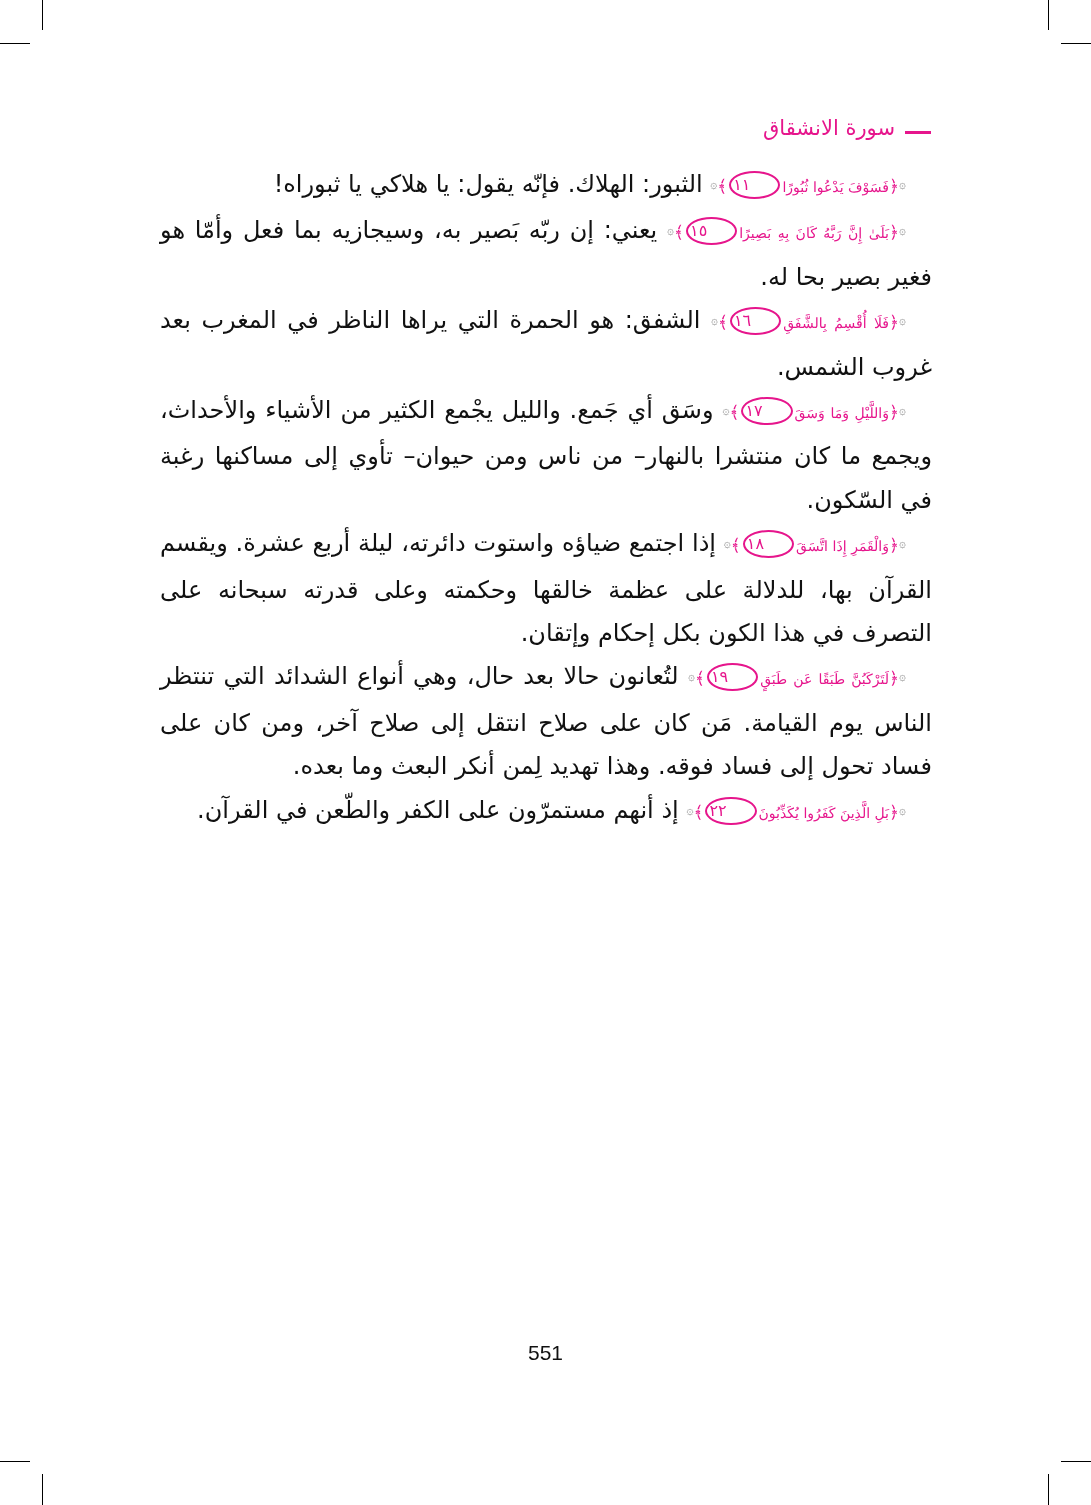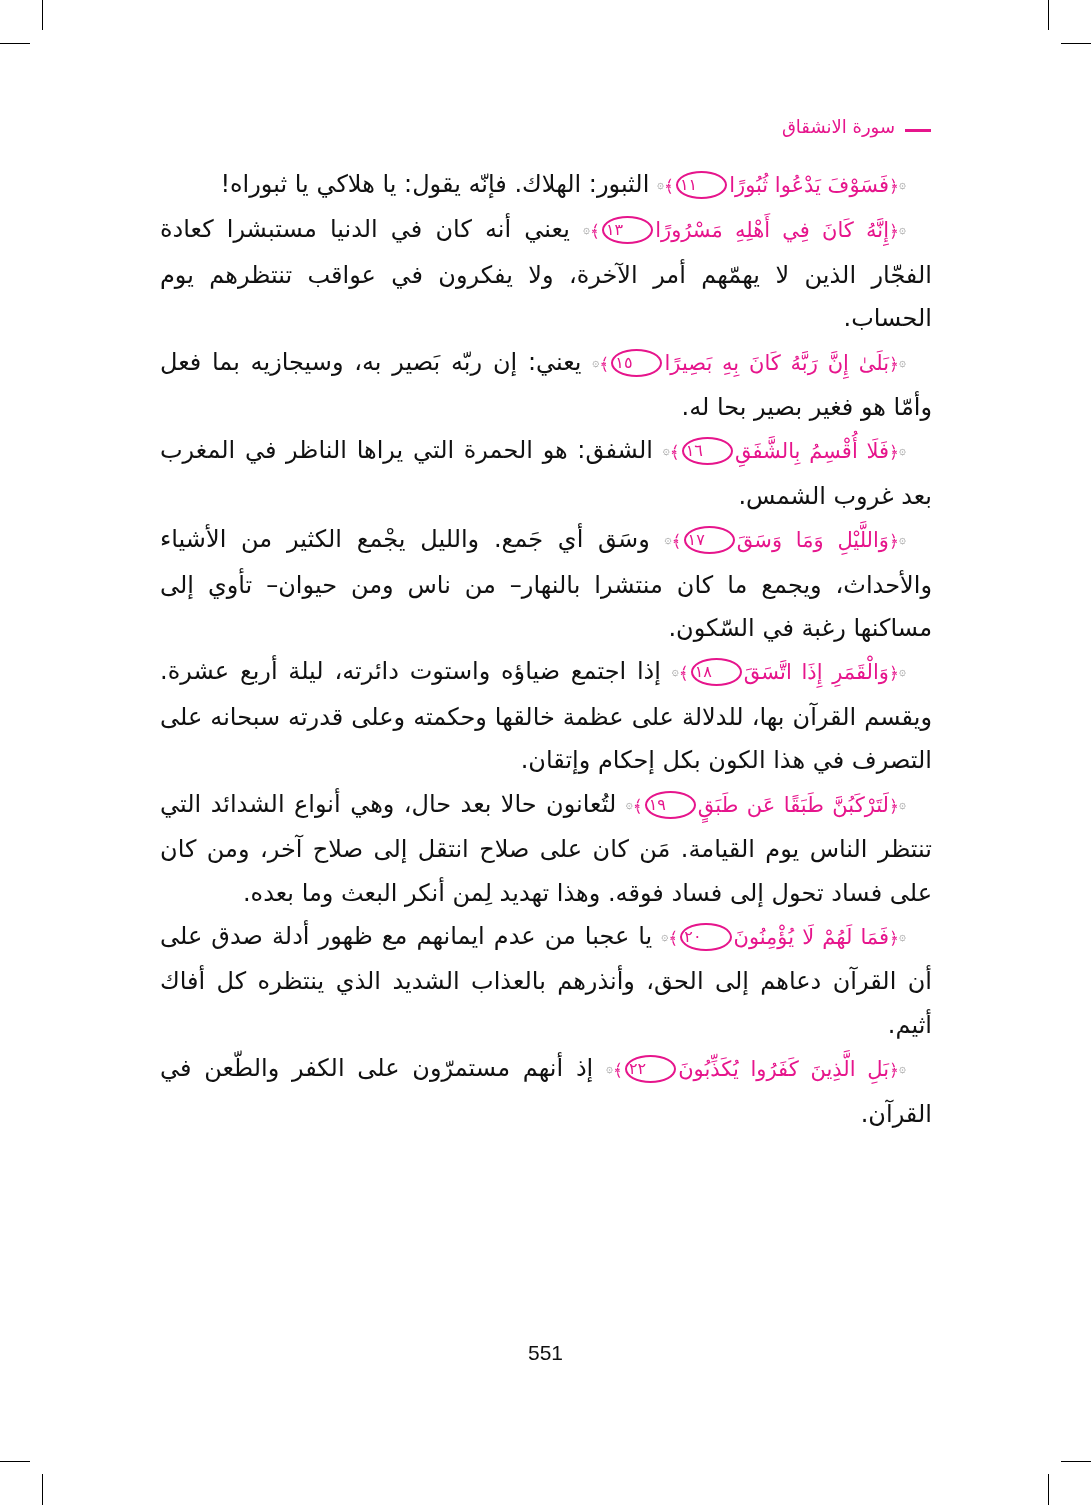--- a/index.html
+++ b/index.html
@@ -8,27 +8,27 @@
       font-family: "DejaVu Sans", sans-serif; color: #111111;
     }
     .crop { position: absolute; background: #000; }
     .crop.v { width: 1px; }
     .crop.h { height: 1px; }
     .header {
       position: absolute; top: 116px; right: 160px; direction: rtl;
       display: flex; align-items: center; gap: 10px;
     }
     .header .bar { width: 26px; height: 3px; background: #e6158c; margin-top: 8px; }
-    .header .title { color: #e6158c; font-size: 18px; font-family: "DejaVu Sans", sans-serif; letter-spacing: 0.5px; }
+    .header .title { color: #e6158c; font-size: 21px; font-family: "DejaVu Sans", sans-serif; letter-spacing: 0.5px; }
     .content {
       position: absolute; top: 163px; left: 160px; width: 772px; direction: rtl;
       font-size: 24px; line-height: 43.4px; text-align: justify;
     }
     .para { margin: 0; text-indent: 26px; }
-    .verse { color: #e6158c; font-family: "DejaVu Serif", serif; font-size: 21px; }
+    .verse { color: #e6158c; font-family: "DejaVu Serif", serif; font-size: 14px; }
     .brk { color: #e6158c; font-size: 17px; }
     .orn { color: #777; font-size: 12px; vertical-align: middle; }
     .vnum {
       display: inline-block; min-width: 24px; height: 24px; line-height: 24px;
       border: 2px solid #e6158c; border-radius: 50%; color: #e6158c;
       font-size: 16px; text-align: center; margin: 0 2px; vertical-align: middle; padding: 0 2px;
     }
     .prostration { color: #e6158c; font-size: 16px; margin: 0 2px; }
     .page-num {
       position: absolute; top: 1341px; left: 0; width: 1091px; text-align: center;
@@ -47,23 +47,21 @@
 <div class="crop h" style="left:1061px;top:1461px;width:30px;"></div>
 <div class="crop v" style="left:1048px;top:1474px;height:31px;"></div>
 
 <div class="header">
   <span class="bar"></span>
   <span class="title">سورة الانشقاق</span>
 </div>
 
 <div class="content" id="content">
     <p class="para"><span class="orn">۞</span><span class="brk">﴿</span><span class="verse">فَسَوْفَ يَدْعُوا ثُبُورًا</span><span class="vnum">١١</span><span class="brk">﴾</span><span class="orn">۞</span> <span class="commentary">الثبور: الهلاك. فإنّه يقول: يا هلاكي يا ثبوراه!</span></p>
-    <p class="para"><span class="orn">۞</span><span class="brk">﴿</span><span class="verse">إِنَّهُ كَانَ فِي أَهْلِهِ مَسْرُورًا</span><span class="vnum">١٣</span><span class="brk">﴾</span><span class="orn">۞</span> <span class="commentary">يعني أنه كان في الدنيا مستبشرا كعادة الفجّار الذين لا يهمّهم أمر الآخرة، ولا يفكرون في عواقب تنتظرهم يوم الحساب.</span></p>
     <p class="para"><span class="orn">۞</span><span class="brk">﴿</span><span class="verse">بَلَىٰ إِنَّ رَبَّهُ كَانَ بِهِ بَصِيرًا</span><span class="vnum">١٥</span><span class="brk">﴾</span><span class="orn">۞</span> <span class="commentary">يعني: إن ربّه بَصير به، وسيجازيه بما فعل وأمّا هو فغير بصير بحا له.</span></p>
     <p class="para"><span class="orn">۞</span><span class="brk">﴿</span><span class="verse">فَلَا أُقْسِمُ بِالشَّفَقِ</span><span class="vnum">١٦</span><span class="brk">﴾</span><span class="orn">۞</span> <span class="commentary">الشفق: هو الحمرة التي يراها الناظر في المغرب بعد غروب الشمس.</span></p>
     <p class="para"><span class="orn">۞</span><span class="brk">﴿</span><span class="verse">وَاللَّيْلِ وَمَا وَسَقَ</span><span class="vnum">١٧</span><span class="brk">﴾</span><span class="orn">۞</span> <span class="commentary">وسَق أي جَمع. والليل يجْمع الكثير من الأشياء والأحداث، ويجمع ما كان منتشرا بالنهار– من ناس ومن حيوان– تأوي إلى مساكنها رغبة في السّكون.</span></p>
     <p class="para"><span class="orn">۞</span><span class="brk">﴿</span><span class="verse">وَالْقَمَرِ إِذَا اتَّسَقَ</span><span class="vnum">١٨</span><span class="brk">﴾</span><span class="orn">۞</span> <span class="commentary">إذا اجتمع ضياؤه واستوت دائرته، ليلة أربع عشرة. ويقسم القرآن بها، للدلالة على عظمة خالقها وحكمته وعلى قدرته سبحانه على التصرف في هذا الكون بكل إحكام وإتقان.</span></p>
     <p class="para"><span class="orn">۞</span><span class="brk">﴿</span><span class="verse">لَتَرْكَبُنَّ طَبَقًا عَن طَبَقٍ</span><span class="vnum">١٩</span><span class="brk">﴾</span><span class="orn">۞</span> <span class="commentary">لتُعانون حالا بعد حال، وهي أنواع الشدائد التي تنتظر الناس يوم القيامة. مَن كان على صلاح انتقل إلى صلاح آخر، ومن كان على فساد تحول إلى فساد فوقه. وهذا تهديد لِمن أنكر البعث وما بعده.</span></p>
-    <p class="para"><span class="orn">۞</span><span class="brk">﴿</span><span class="verse">فَمَا لَهُمْ لَا يُؤْمِنُونَ</span><span class="vnum">٢٠</span><span class="brk">﴾</span><span class="orn">۞</span> <span class="commentary">يا عجبا من عدم ايمانهم مع ظهور أدلة صدق على أن القرآن دعاهم إلى الحق، وأنذرهم بالعذاب الشديد الذي ينتظره كل أفاك أثيم.</span></p>
     <p class="para"><span class="orn">۞</span><span class="brk">﴿</span><span class="verse">بَلِ الَّذِينَ كَفَرُوا يُكَذِّبُونَ</span><span class="vnum">٢٢</span><span class="brk">﴾</span><span class="orn">۞</span> <span class="commentary">إذ أنهم مستمرّون على الكفر والطّعن في القرآن.</span></p>
   </div>
 
 <div class="page-num">551</div>
 
 </body></html>

